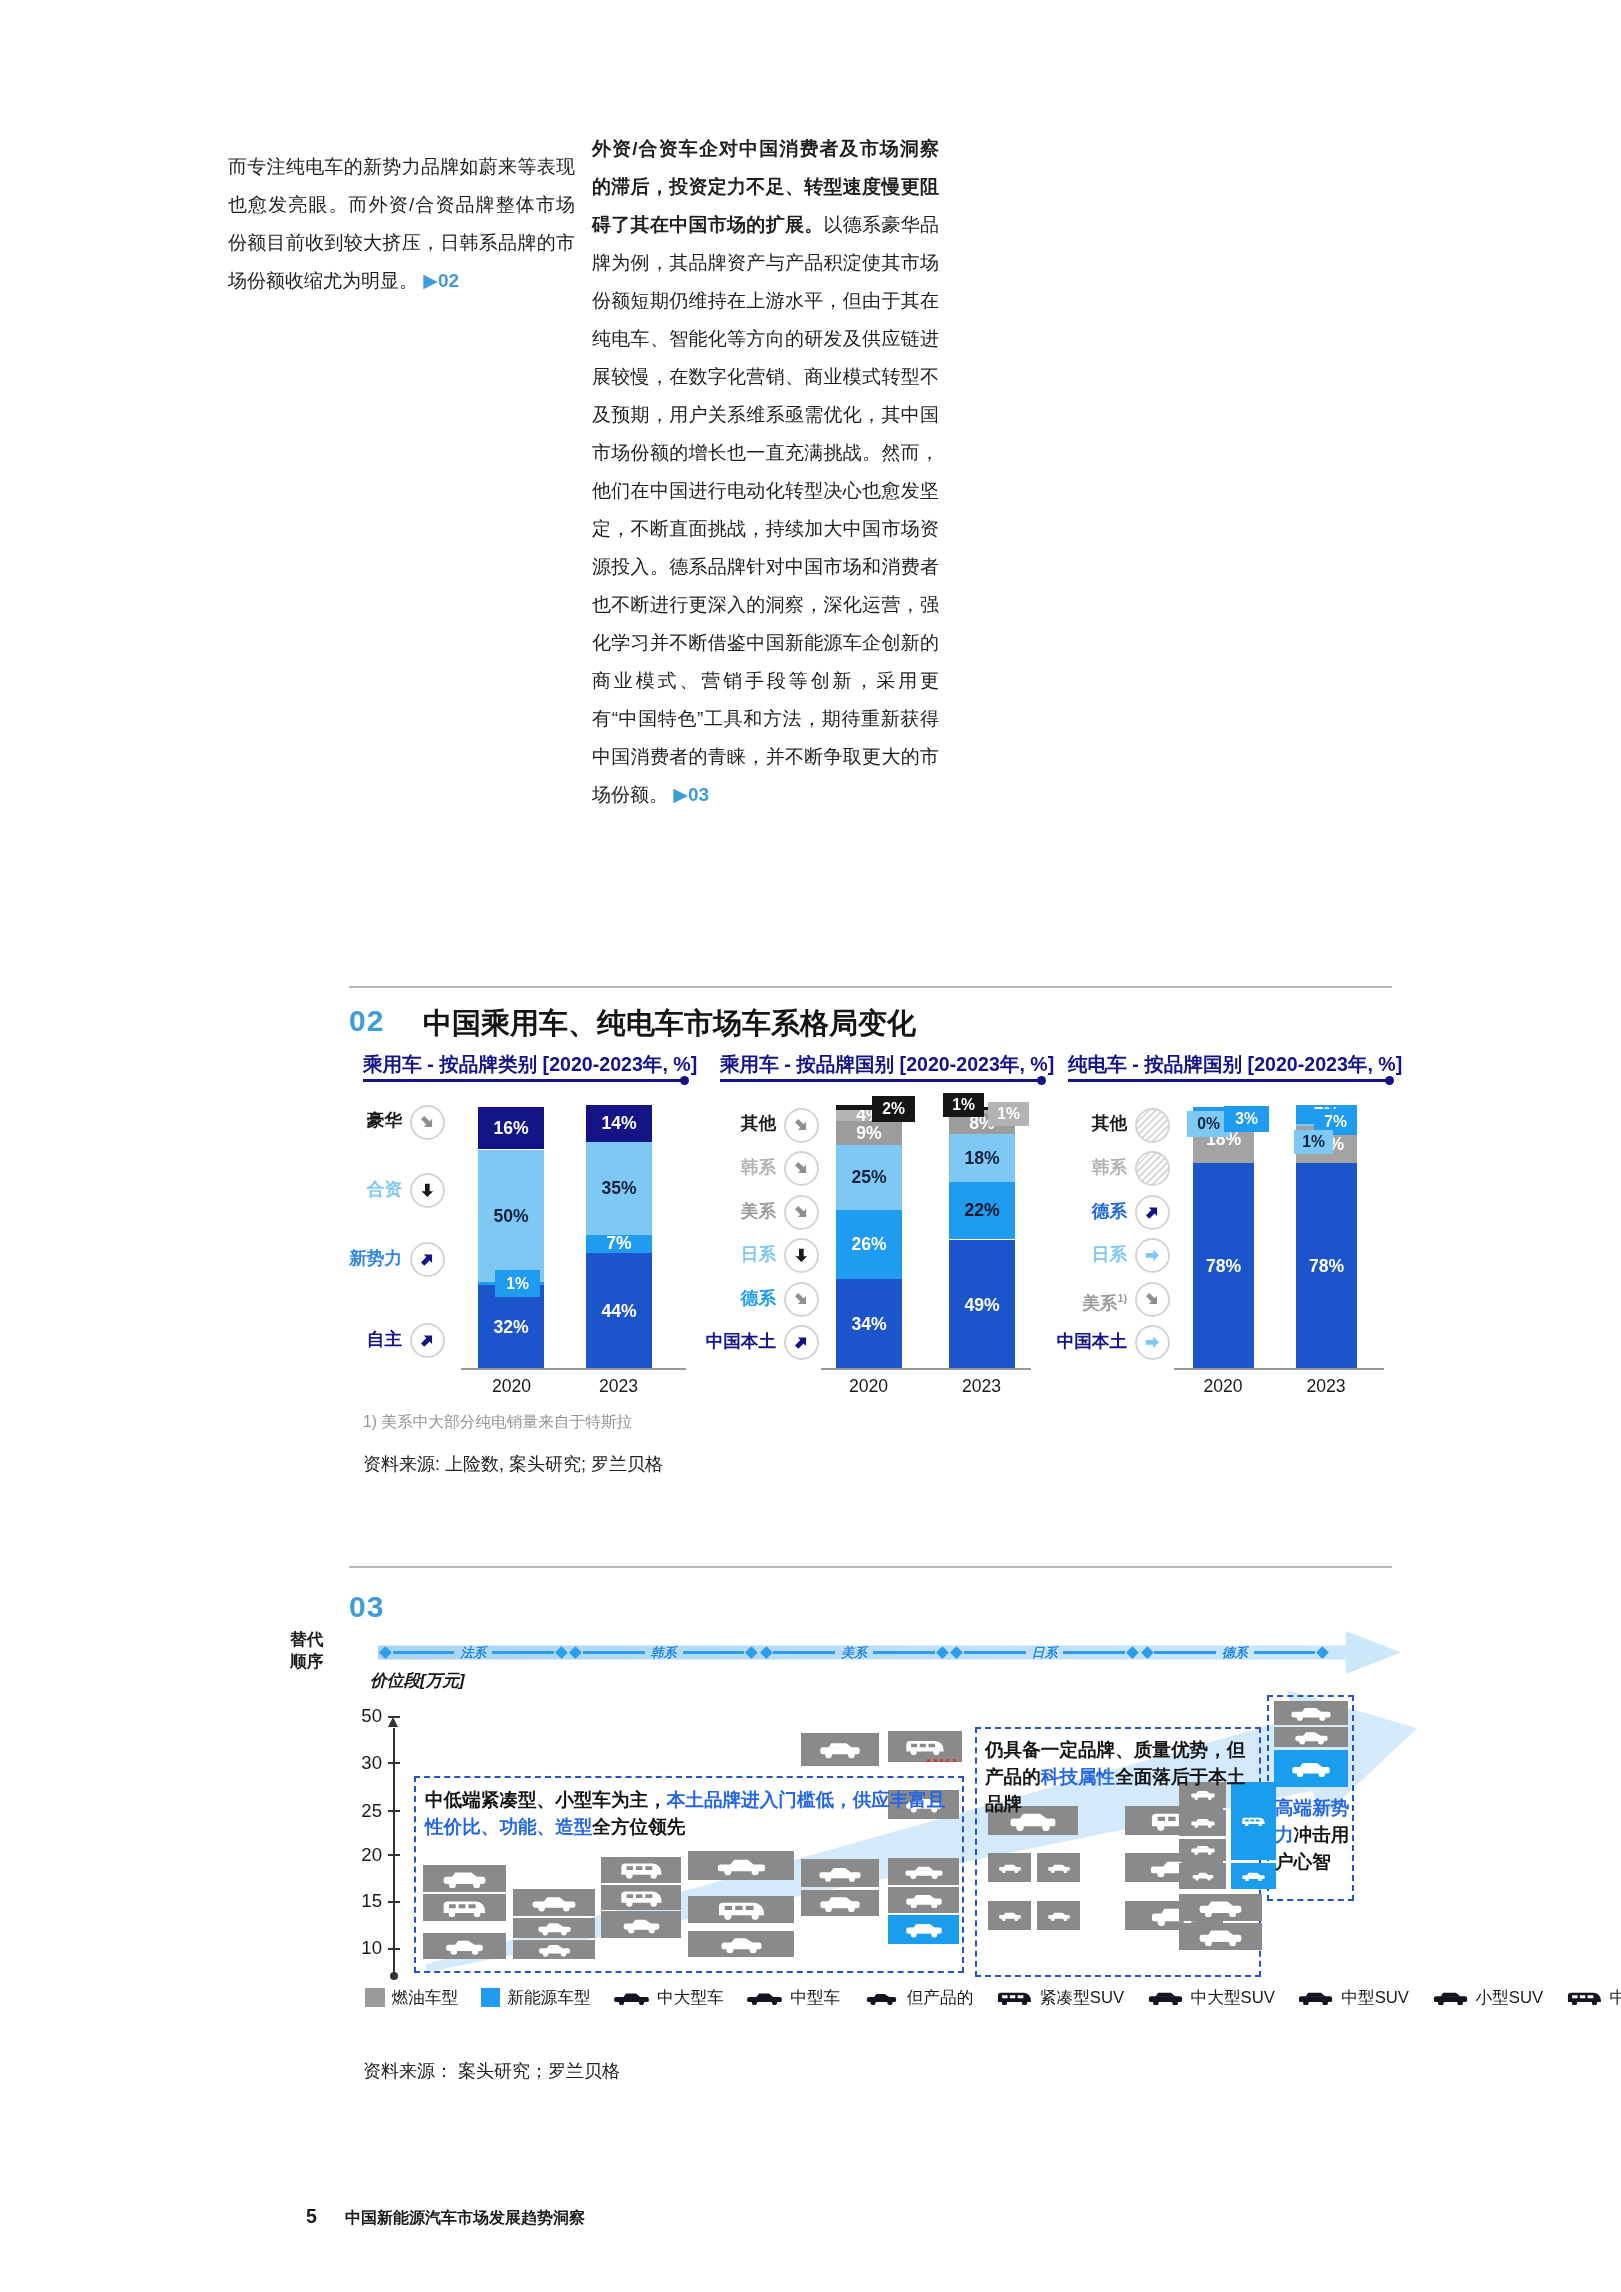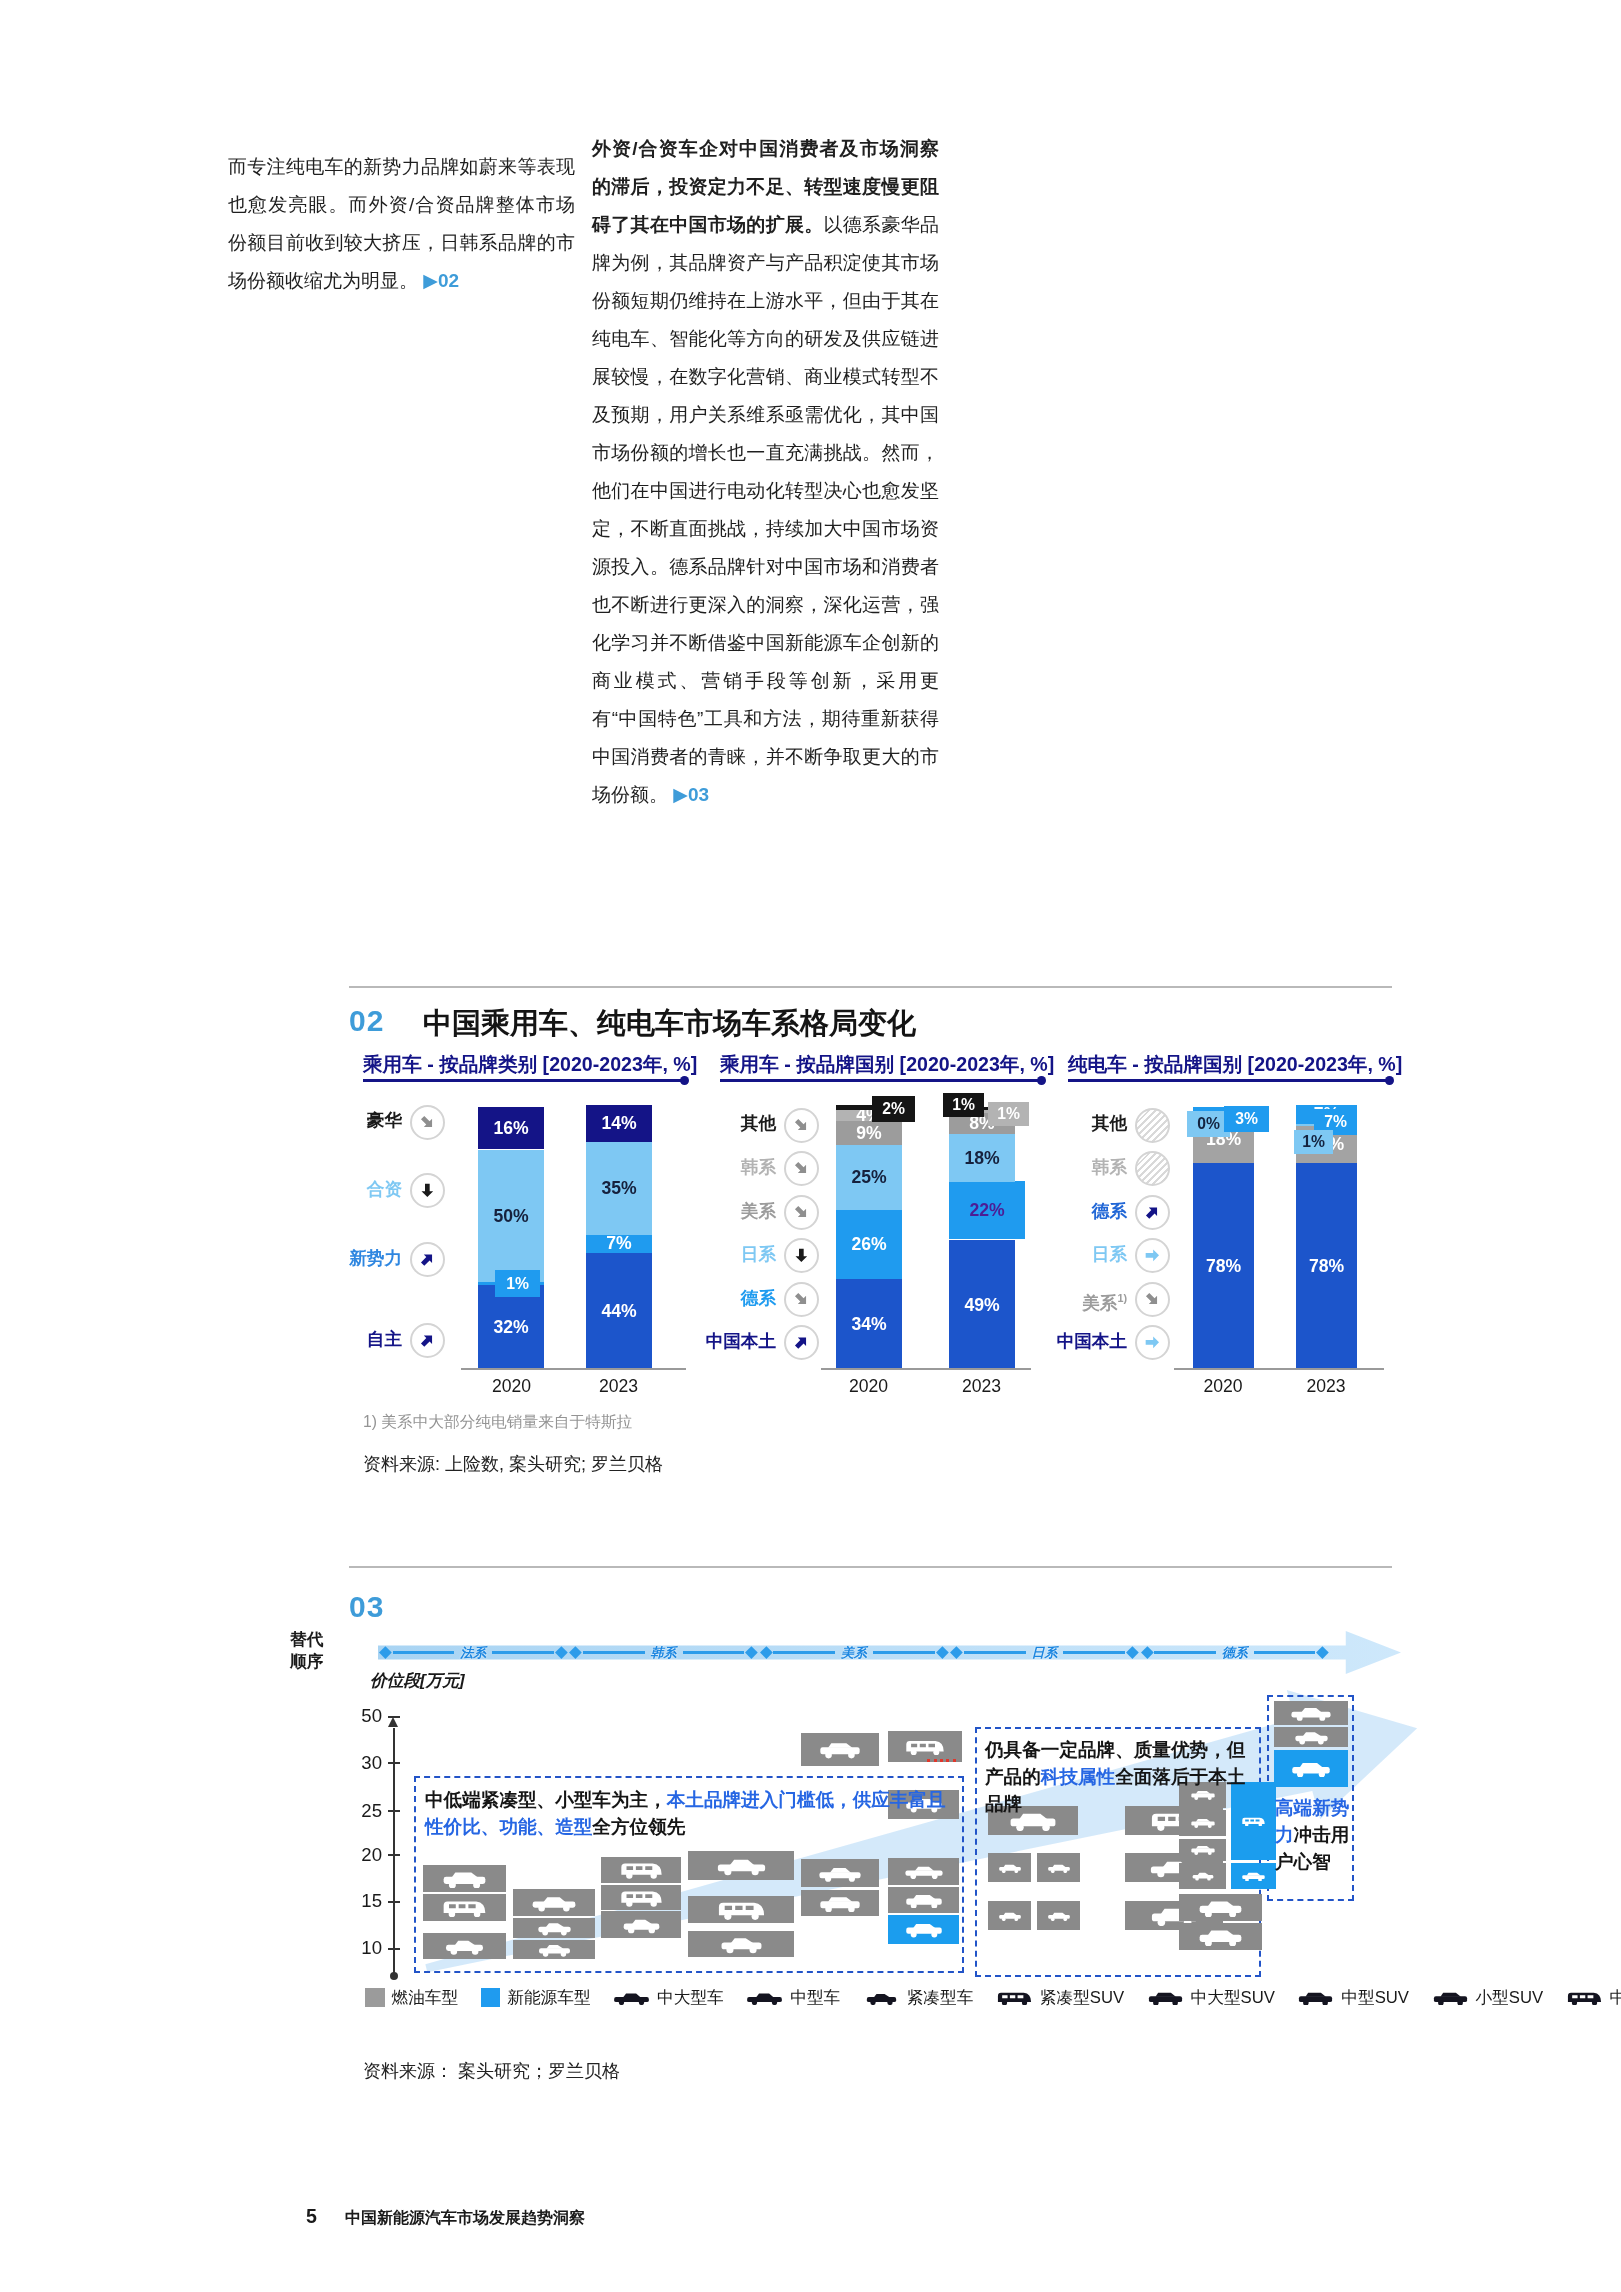--- a/index.html
+++ b/index.html
@@ -470,21 +470,21 @@
         </svg>
         <span>中型车</span>
       </div>
       <div class="lgitem">
         <svg viewBox="0 0 48 20" width="37" height="15.7" fill="#141420">
           <path d="M14 9.5 L17.5 5 H28 L35 9.5 Z"></path>
           <rect x="5" y="9" width="38" height="6.5" rx="2.5"></rect>
           <circle cx="13" cy="16" r="3.4"></circle>
           <circle cx="35" cy="16" r="3.4"></circle>
         </svg>
-        <span>紧凑型车</span>
+        <span>但产品的</span>
       </div>
       <div class="lgitem">
         <svg viewBox="0 0 48 20" width="37" height="15.7" fill="#141420">
           <path fill-rule="evenodd" d="M6.5 3.5 H36 Q45.5 4.5 45.5 15.5 H2.5 V7.5 Q2.5 3.5 6.5 3.5 Z M8 6.5 H15 V10.5 H8 Z M18 6.5 H25 V10.5 H18 Z M28 6.5 H35.5 V10.5 H28 Z"></path>
           <circle cx="11" cy="16.5" r="3.4"></circle>
           <circle cx="37" cy="16.5" r="3.4"></circle>
         </svg>
         <span>紧凑型SUV</span>
       </div>
       <div class="lgitem">
@@ -606,21 +606,21 @@
       </svg>
     </div>
     <div class="seg" style="left:836px;top:1279px;width:66px;height:90px;background:#1C55CB;color:#ffffff;">34%</div>
     <div class="seg" style="left:836px;top:1210px;width:66px;height:69px;background:#1F9BEF;color:#ffffff;">26%</div>
     <div class="seg" style="left:836px;top:1144px;width:66px;height:66px;background:#7EC8F3;color:#16213D;">25%</div>
     <div class="seg" style="left:836px;top:1121px;width:66px;height:24px;background:#9C9C9C;color:#ffffff;">9%</div>
     <div class="seg" style="left:836px;top:1110px;width:66px;height:10.6px;background:#B3B3B3;color:#ffffff;">4%</div>
     <div class="seg" style="left:836px;top:1105px;width:66px;height:5.3px;background:#151515;color:#ffffff;"></div>
     <div class="yearlbl" style="left:826px;top:1376px;width:85px;">2020</div>
     <div class="seg" style="left:949px;top:1240px;width:66px;height:130px;background:#1C55CB;color:#ffffff;">49%</div>
-    <div class="seg" style="left:949px;top:1181px;width:76px;height:58px;background:#1F9BEF;color:#4c1d95;">22%</div>
+    <div class="seg" style="left:949px;top:1181px;width:66px;height:58px;background:#1F9BEF;color:#0f172a;">22%</div>
     <div class="seg" style="left:949px;top:1134px;width:66px;height:48px;background:#7EC8F3;color:#16213D;">18%</div>
     <div class="seg" style="left:949px;top:1113px;width:66px;height:21px;background:#9C9C9C;color:#ffffff;">8%</div>
     <div class="seg" style="left:949px;top:1110px;width:66px;height:2.6px;background:#B3B3B3;color:#ffffff;"></div>
     <div class="seg" style="left:949px;top:1107px;width:66px;height:2.6px;background:#151515;color:#ffffff;"></div>
     <div class="yearlbl" style="left:939px;top:1376px;width:85px;">2023</div>
     <div class="axisline" style="left:821px;top:1368px;width:210px;"></div>
     <div class="p-title" style="left:1068px;top:1051px;">纯电车 - 按品牌国别 [2020-2023年, %]</div>
     <div class="p-line" style="left:1068px;top:1079px;width:323px;"></div>
     <div class="lg-label" style="left:1045px;top:1114px;width:82px;color:#1a1a1a;">其他</div>
     <div class="circ hatch" style="left:1135px;top:1108px;"></div>

